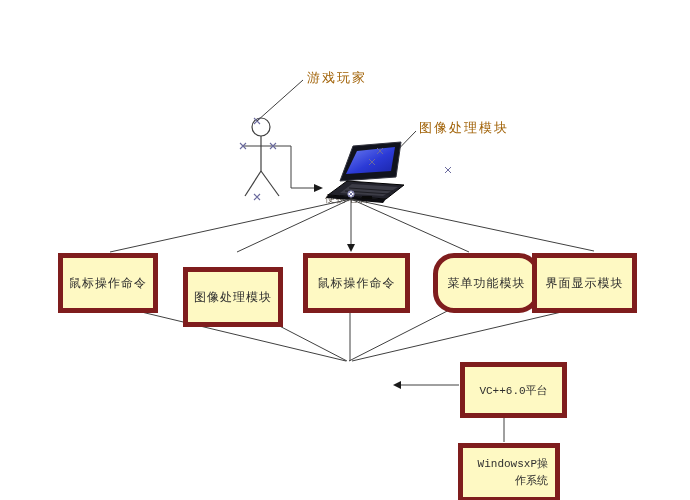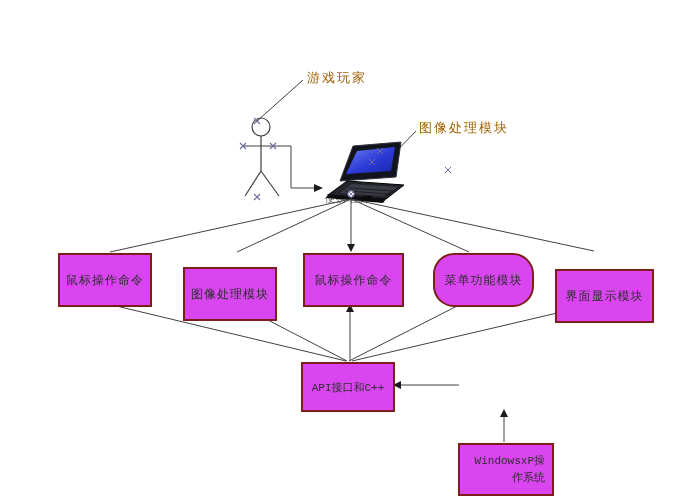--- a/index.html
+++ b/index.html
@@ -10,29 +10,29 @@
     font-family:"Liberation Serif","DejaVu Serif",serif;
     overflow:hidden;
   }
   .canvas svg{position:absolute;left:0;top:0;z-index:2;}
   .txt{position:absolute;color:#a16207;white-space:nowrap;z-index:3;}
   .label-player{left:307px;top:69px;font-size:13px;letter-spacing:2px;}
   .label-game{left:419px;top:119px;font-size:13px;letter-spacing:2px;}
   .label-computer{left:325px;top:192px;font-size:10px;letter-spacing:1px;color:#5c5248;z-index:1;}
   .box{
     position:absolute;z-index:3;
-    background:#d946ef;border:2px solid #7f1d1d;
+    background:#fef9c3;border:5px solid #7f1d1d;
     display:flex;align-items:center;justify-content:center;
     font-size:12px;color:#2e2e2e;letter-spacing:1px;text-align:center;
   }
   .m1{left:58px;top:253px;width:90px;height:50px;}
   .m2{left:183px;top:267px;width:90px;height:50px;}
   .m3{left:303px;top:253px;width:97px;height:50px;}
   .m4{left:433px;top:253px;width:97px;height:50px;border-radius:21px;}
-  .m5{left:555px;top:253px;width:95px;height:50px;margin-top:16px;}
+  .m5{left:532px;top:253px;width:95px;height:50px;}
   .box-api{left:301px;top:362px;width:90px;height:46px;font-family:"Liberation Mono","DejaVu Sans Mono",monospace;font-size:11px;letter-spacing:0;}
   .box-vc{left:460px;top:362px;width:97px;height:46px;font-family:"Liberation Mono","DejaVu Sans Mono",monospace;font-size:11px;letter-spacing:0;}
   .box-os{left:458px;top:443px;width:92px;height:49px;font-family:"Liberation Mono","DejaVu Sans Mono",monospace;font-size:11px;letter-spacing:0;}
   .box-os span{display:block;white-space:normal;width:78px;line-height:1.5;text-align:right;}
 </style>
 </head>
 <body>
 
 <div class="canvas">
 
@@ -148,20 +148,20 @@
   <div class="box m3">
     <span>鼠标操作命令</span>
   </div>
   <div class="box m4">
     <span>菜单功能模块</span>
   </div>
   <div class="box m5">
     <span>界面显示模块</span>
   </div>
 
-  <div class="box box-api">
-    <span>API接口和C++</span>
+  <div class="box box-vc">
+    <span>VC++6.0平台</span>
   </div>
   <div class="box box-os">
     <span>WindowsxP操作系统</span>
   </div>
 
 </div>
 
 </body></html>

